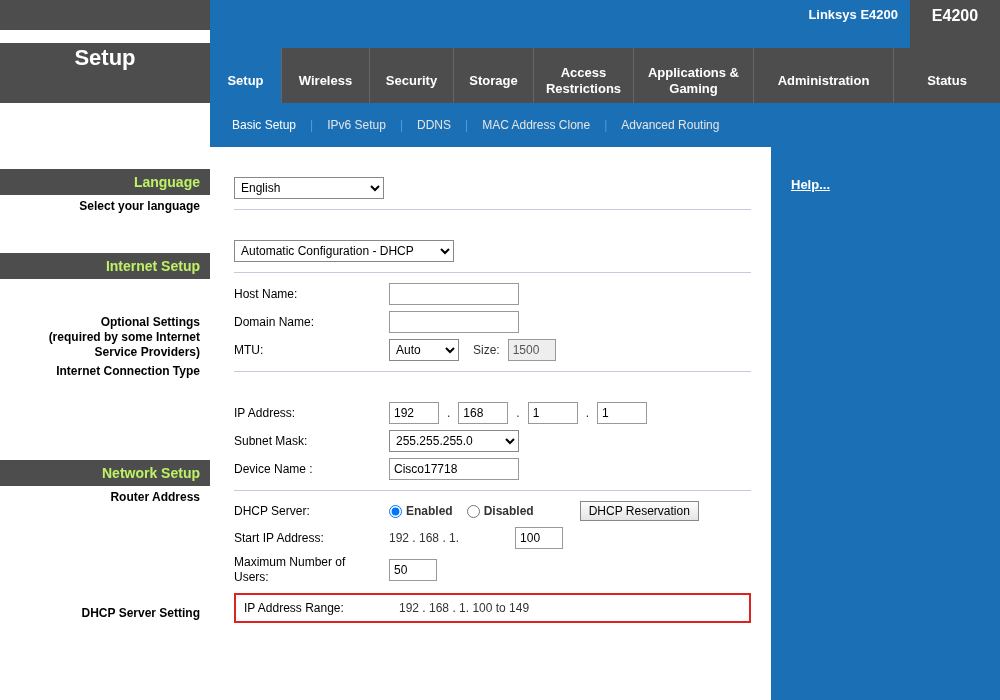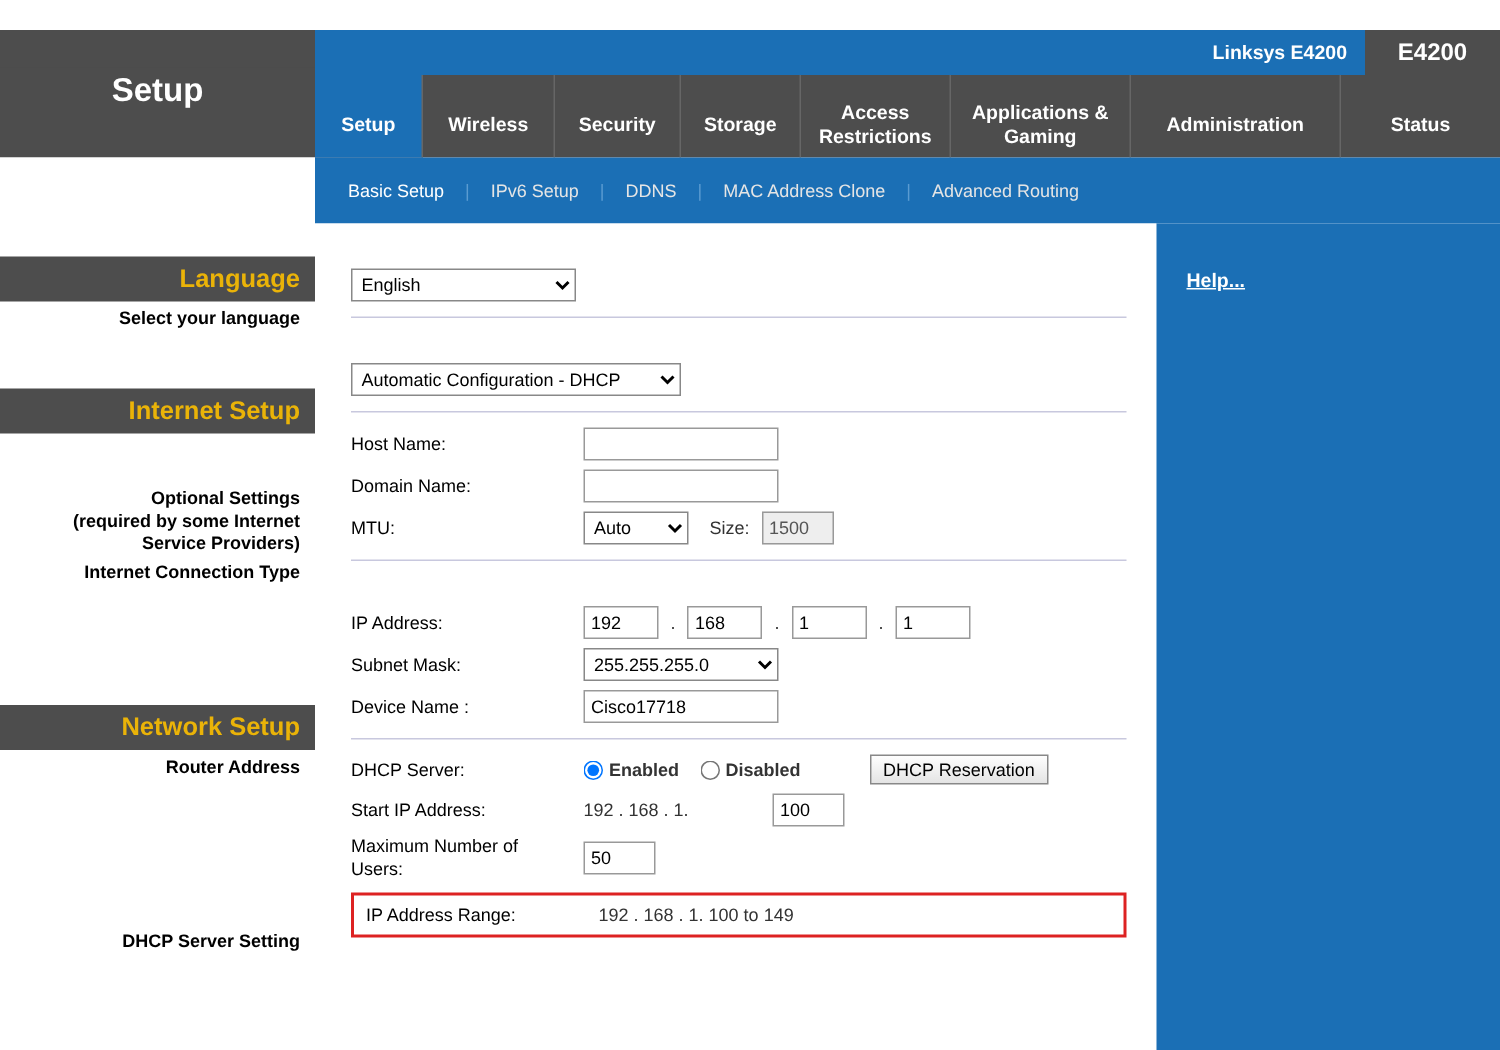--- a/index.html
+++ b/index.html
@@ -1,19 +1,19 @@
 <!DOCTYPE html>
 <html><head>
 <meta charset="utf-8">
 <style>
   * { box-sizing: border-box; margin: 0; padding: 0; }
   body { font-family: Arial, Helvetica, sans-serif; font-size: 12px; color: #333; background: #fff; width: 1000px; height: 700px; overflow: hidden; position: relative; }
 
   
-  .top-band { display: flex; height: 30px; margin-top: 20px; }
+  .top-band { display: flex; height: 48px; }
   .top-brand { flex: 1; background: #1b6fb5; }
   .top-model { width: 150px; background: #1b6fb5; color: #fff; font-weight: bold; font-size: 13px; text-align: right; padding: 7px 12px 0 0; }
   .top-model2 { width: 90px; background: #4d4d4d; color: #fff; font-weight: bold; font-size: 16px; text-align: center; padding-top: 7px; }
 
   
   .nav-row { display: flex; height: 55px; }
   .page-title-cell { width: 210px; background: #4d4d4d; color: #fff; font-size: 22px; font-weight: bold; text-align: center; line-height: 30px; padding-top: 0px; margin-top: -5px; }
   .page-title-cell-top { width: 210px; background: #4d4d4d; height: 30px;}
   .nav-tabs { flex: 1; display: flex; background: #4d4d4d; }
   .nav-tab { color: #fff; font-size: 13px; font-weight: bold; text-align: center; padding: 10px 12px 0 12px; cursor: pointer; line-height: 16px; border-right: 1px solid #666; display:flex; align-items:center; justify-content:center;}
@@ -24,21 +24,21 @@
   .subnav-row { display: flex; height: 44px; justify-content: center; }
   .subnav-left { width: 210px; background: #fff; }
   .subnav-bar { flex: 1; background: #1b6fb5; color: #cfe4f6; font-size: 12px; display: flex; align-items: center; padding-left: 22px; }
   .subnav-item { color: #e5e5e5; cursor: pointer; }
   .subnav-item.active { color: #fff; }
   .subnav-sep { color: #5a9bd1; margin: 0 14px; }
 
   
   .content-row { display: flex; height: 587px; }
   .left-col { width: 210px; background: #fff; }
-  .side-group-header { background: #4d4d4d; color: #eab308; font-weight: bold; font-size: 17px; text-align: right; padding: 5px 10px; margin-top: 14px; }
+  .side-group-header { background: #4d4d4d; color: #bef264; font-weight: bold; font-size: 14px; text-align: right; padding: 5px 10px; margin-top: 14px; }
   .side-group-header.first { margin-top: 22px; }
   .side-sub { font-weight: bold; font-size: 12px; text-align: right; padding: 4px 10px 0 6px; color: #000; }
   .side-sub.multi { line-height: 15px; }
 
   .center-col { flex: 1; background: #fff; padding: 24px 20px 0 24px; }
   .form-row { display: flex; align-items: center; margin: 6px 0; }
   .form-label { width: 155px; color: #000; font-size: 12px; padding-right: 6px; }
   .form-label.wrap { line-height: 15px; }
   .sep-line { border: none; border-top: 1px solid #c8c8de; margin: 10px 0; }
 

